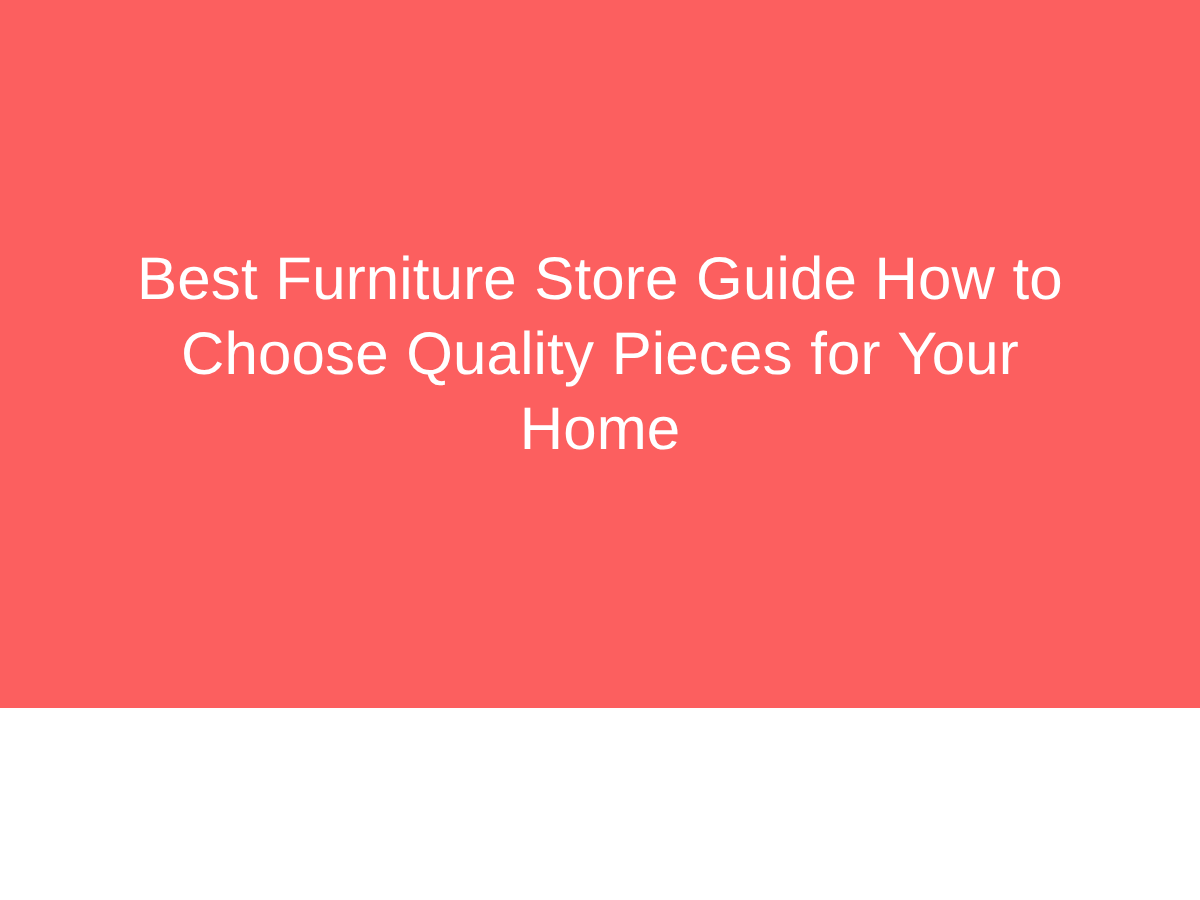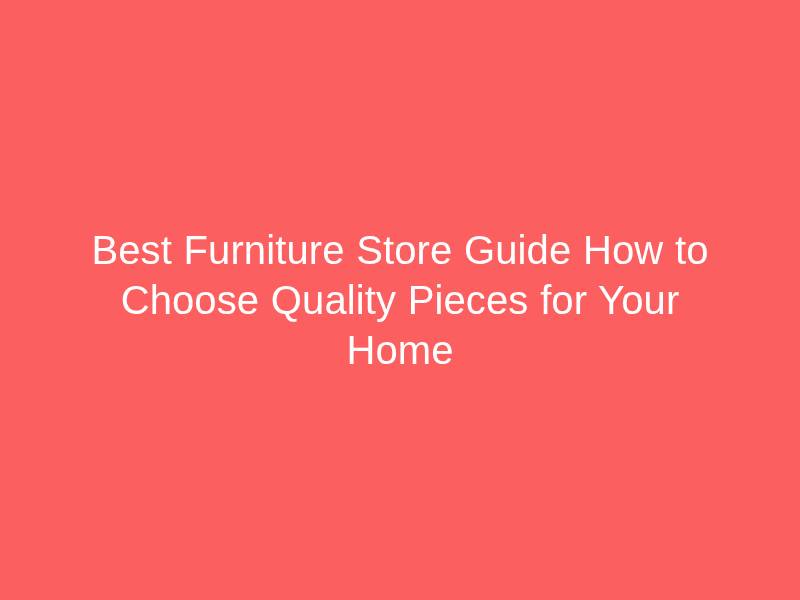--- a/index.html
+++ b/index.html
@@ -11,21 +11,21 @@
   body {
     width: 800px;
     height: 600px;
     overflow: hidden;
     font-family: "Liberation Sans", "DejaVu Sans", sans-serif;
   }
 
   #title-card {
     box-sizing: border-box;
     width: 800px;
-    height: 600px;
+    height: 472px;
     background-color: #fc5f5f;
     display: flex;
     align-items: center;
     justify-content: center;
     position: relative;
   }
 
   #headline-block {
     width: 660px;
     text-align: center;

